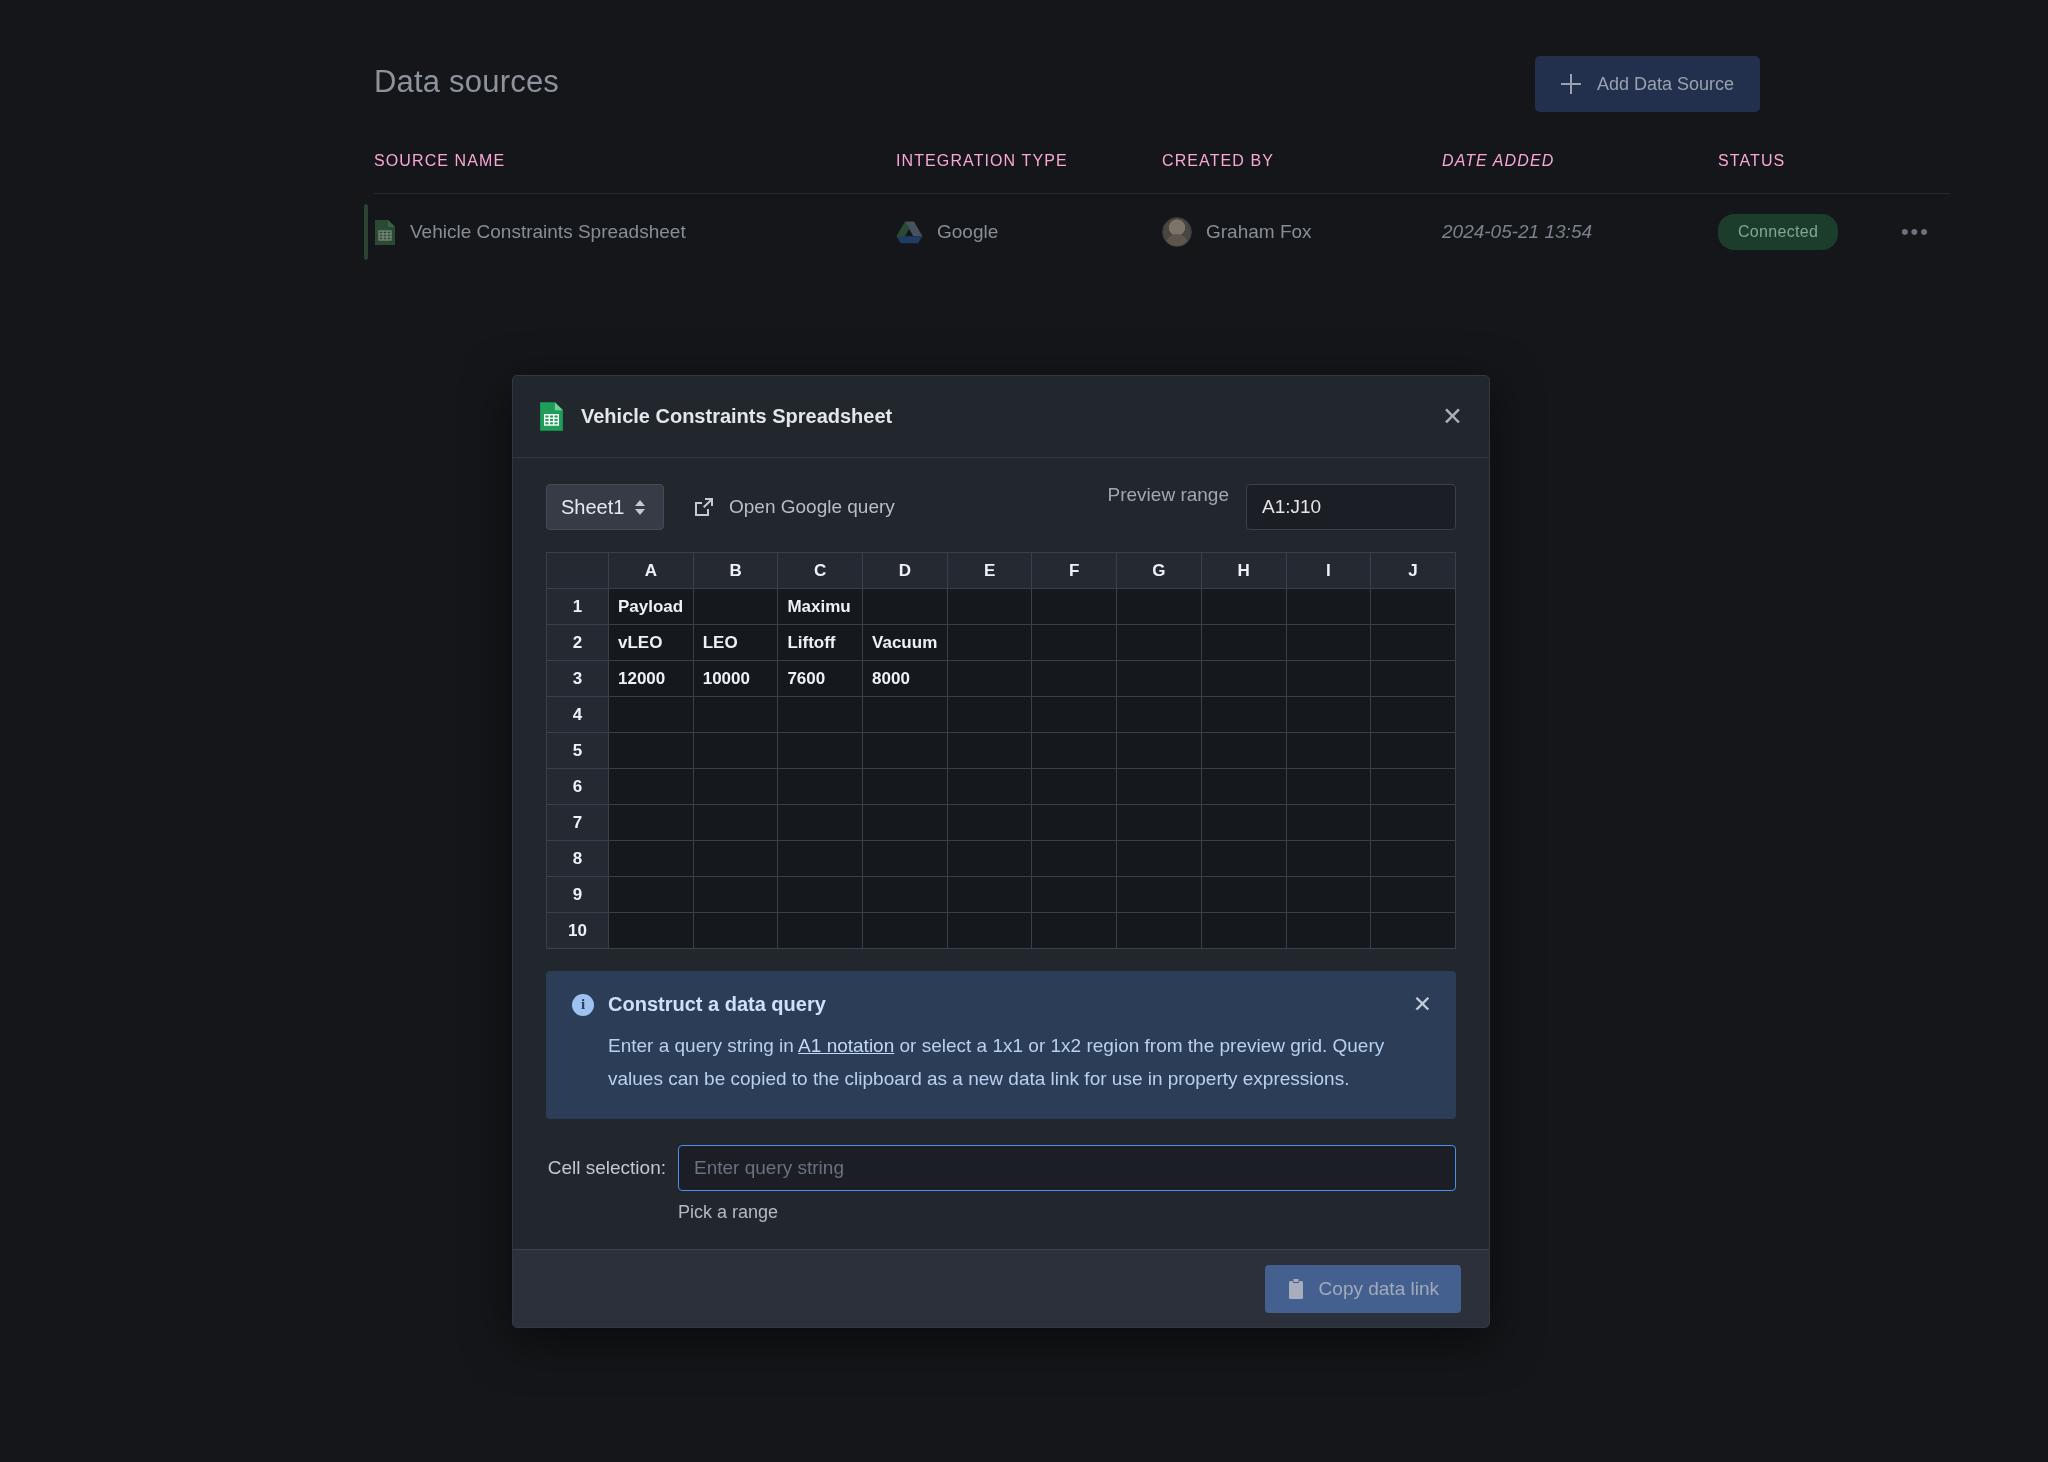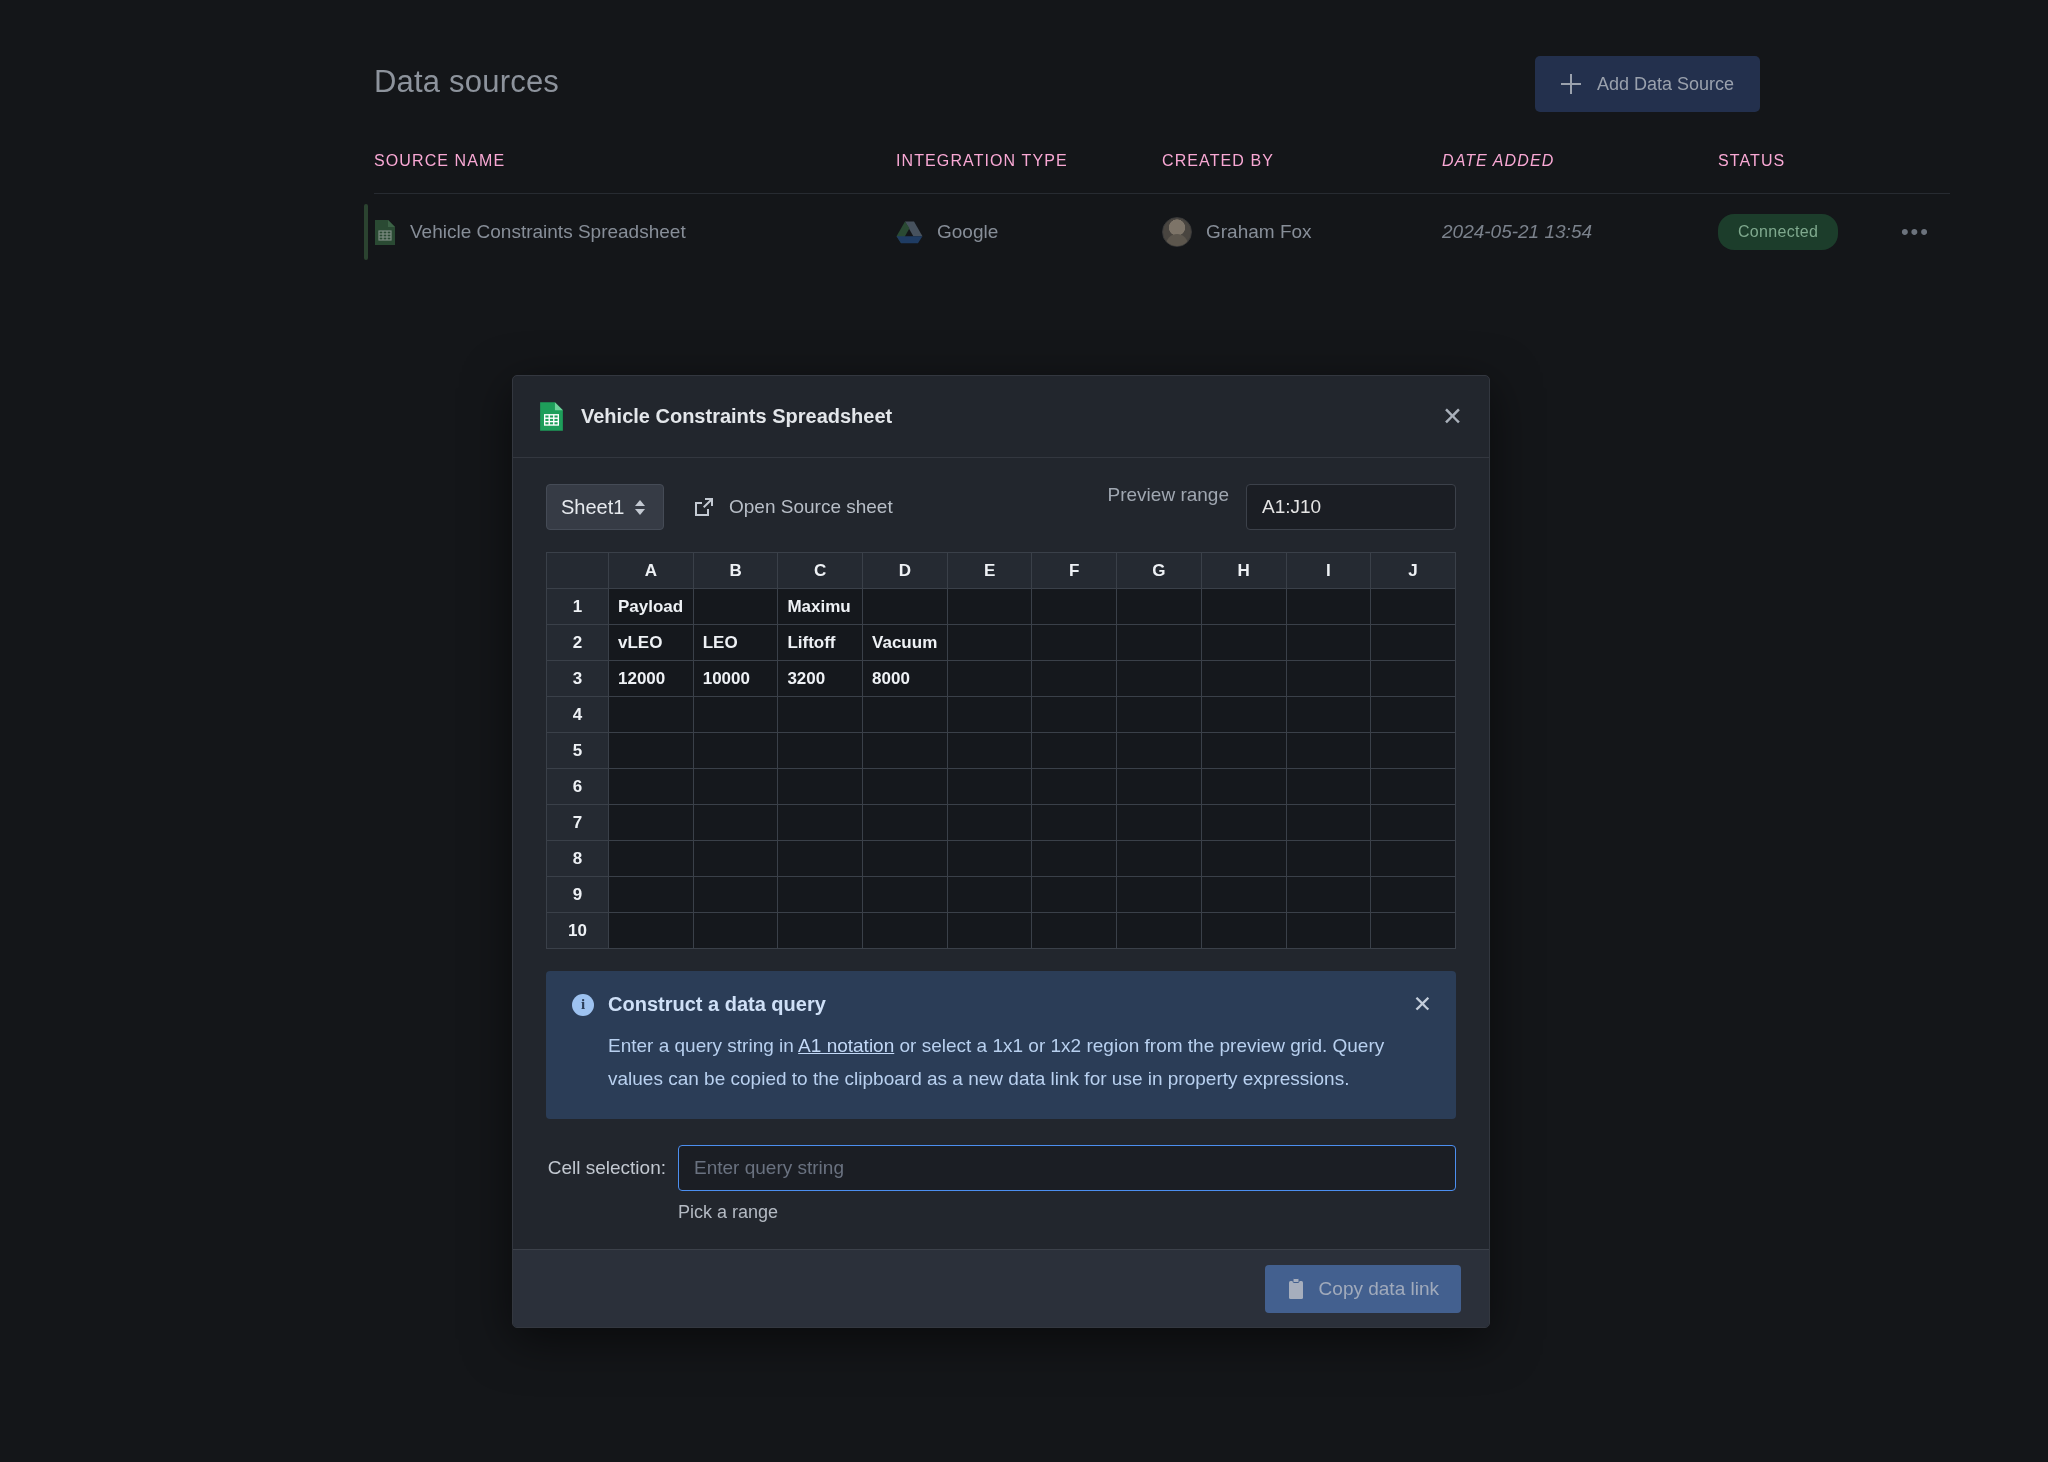--- a/index.html
+++ b/index.html
@@ -269,21 +269,21 @@
             <i class="up"></i>
               <i class="down"></i>
           </span>
         </div>
 
         <div class="open-sheet">
           <svg width="22" height="22" viewBox="0 0 22 22">
             <path d="M2 6h7v2H4v10h10v-5h2v7H2z" fill="#c4cad3"></path>
             <path d="M12 2h8v8h-2V5.4L11.4 12 10 10.6 16.6 4H12z" fill="#c4cad3"></path>
           </svg>
-          <span>Open Source sheet</span>
+          <span>Open Google query</span>
         </div>
 
         <div class="prev-wrap">
           <span class="prev-label">Preview range</span>
           <input class="prev-input" type="text" value="A1:J10" style="">
         </div>
       </div>
 
       <table class="grid">
         <colgroup>
@@ -338,21 +338,21 @@
               <td class="cell"></td>
               <td class="cell"></td>
               <td class="cell"></td>
               <td class="cell"></td>
               <td class="cell"></td>
             </tr>
             <tr>
               <td class="rownum">3</td>
               <td class="cell">12000</td>
               <td class="cell">10000</td>
-              <td class="cell">3200</td>
+              <td class="cell">7600</td>
               <td class="cell">8000</td>
               <td class="cell"></td>
               <td class="cell"></td>
               <td class="cell"></td>
               <td class="cell"></td>
               <td class="cell"></td>
               <td class="cell"></td>
             </tr>
             <tr>
               <td class="rownum">4</td>

